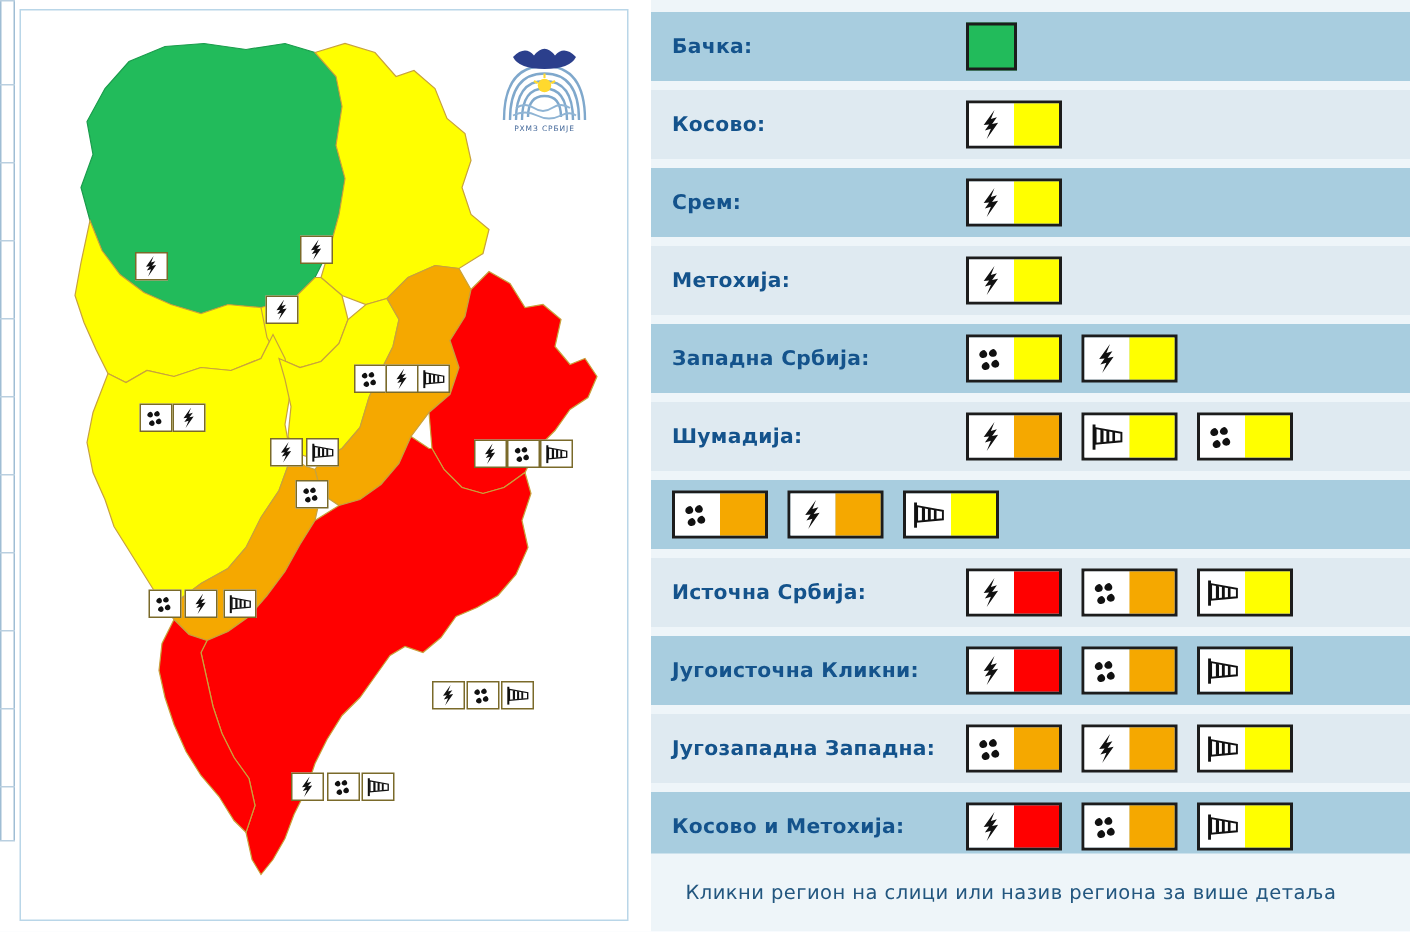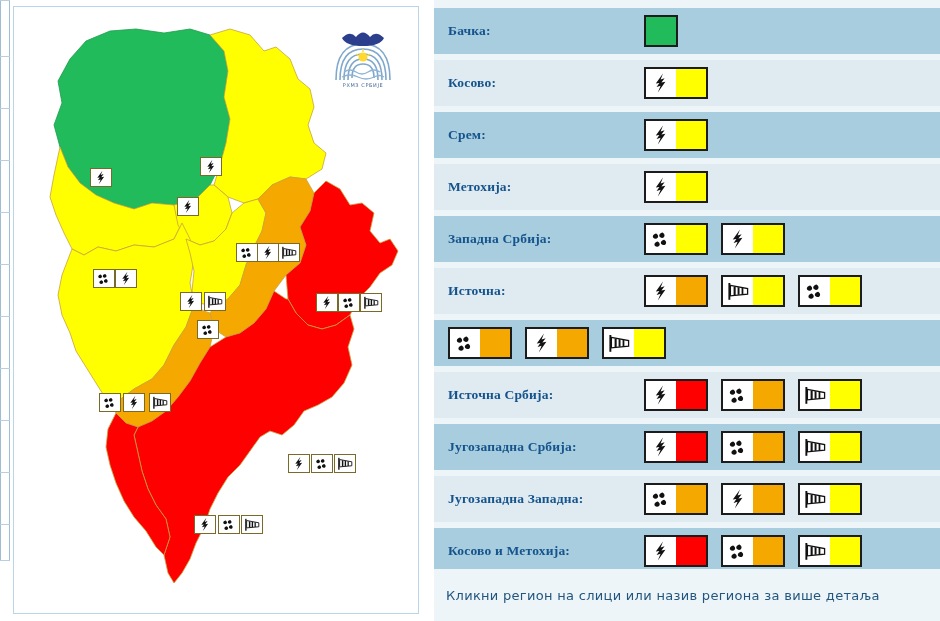--- a/index.html
+++ b/index.html
@@ -76,21 +76,20 @@
   #table-panel {
     position: absolute;
     left: 434px; top: 0;
     width: 506px; height: 621px;
     background: #eef5f9;
   }
   #table-inner {
     position: absolute;
     left: 0; top: 8px;
     width: 506px;
-    font-family: Liberation Serif, serif;
   }
   .region-row {
     position: relative;
     height: 46px;
     display: flex;
     align-items: center;
     margin-bottom: 6px;
     padding-left: 14px;
     box-sizing: border-box;
   }
@@ -135,21 +134,21 @@
   }
 
   
   #footer-note {
     position: absolute;
     left: 0; bottom: 0;
     width: 506px; height: 52px;
     background: #eef5f9;
     display: flex;
     align-items: center;
-    padding-left: 12px;
+    padding-left: 23px;
     box-sizing: border-box;
   }
   #footer-note span {
     color: #22567f;
     font-size: 13px;
     letter-spacing: 0.3px;
   }
 </style>
 </head>
 <body>
@@ -489,21 +488,21 @@
               <div class="badge-pic">
                 <svg width="24" height="24" viewBox="0 0 30 30">
                   <path d="M17.5,3 L8.5,15.5 L13,15 L9.5,20 L14.5,18.5 L11,27 L20.5,13.5 L15.5,14.5 L19.5,9 L14.5,10.5 Z" fill="#111"></path>
                 </svg>
               </div>
               <div class="badge-color" style="background: rgb(255, 255, 0);"></div>
             </div>
           </div>
         </div>
         <div class="region-row even">
-          <div class="region-name">Источна:</div>
+          <div class="region-name">Шумадија:</div>
           <div class="alert-group">
             <div class="alert-badge">
               <div class="badge-pic">
                 <svg width="24" height="24" viewBox="0 0 30 30">
                   <path d="M17.5,3 L8.5,15.5 L13,15 L9.5,20 L14.5,18.5 L11,27 L20.5,13.5 L15.5,14.5 L19.5,9 L14.5,10.5 Z" fill="#111"></path>
                 </svg>
               </div>
               <div class="badge-color" style="background: rgb(245, 168, 0);"></div>
             </div>
             <div class="alert-badge">
@@ -596,21 +595,21 @@
                   <path d="M9.5,9.28 l2.6,0.41600000000000004 L12.1,20.240000000000002 l-2.6,-0.13 Z" fill="#111"></path>
                   <path d="M14.5,10.129999999999999 l2.4,0.384 L16.9,19.790000000000003 l-2.4,-0.12 Z" fill="#111"></path>
                   <path d="M19.5,10.98 l2.2,0.35200000000000004 L21.7,19.34 l-2.2,-0.11000000000000001 Z" fill="#111"></path>
                 </svg>
               </div>
               <div class="badge-color" style="background: rgb(255, 255, 0);"></div>
             </div>
           </div>
         </div>
         <div class="region-row odd">
-          <div class="region-name">Југозападна Србија:</div>
+          <div class="region-name">Југоисточна Кликни:</div>
           <div class="alert-group">
             <div class="alert-badge">
               <div class="badge-pic">
                 <svg width="24" height="24" viewBox="0 0 30 30">
                   <path d="M17.5,3 L8.5,15.5 L13,15 L9.5,20 L14.5,18.5 L11,27 L20.5,13.5 L15.5,14.5 L19.5,9 L14.5,10.5 Z" fill="#111"></path>
                 </svg>
               </div>
               <div class="badge-color" style="background: rgb(255, 0, 0);"></div>
             </div>
             <div class="alert-badge">

